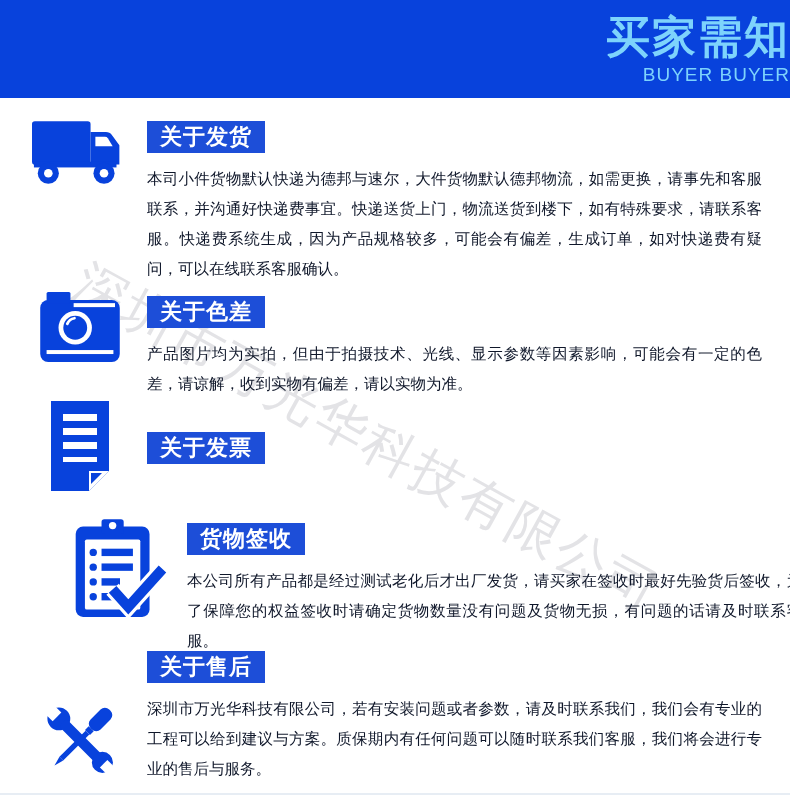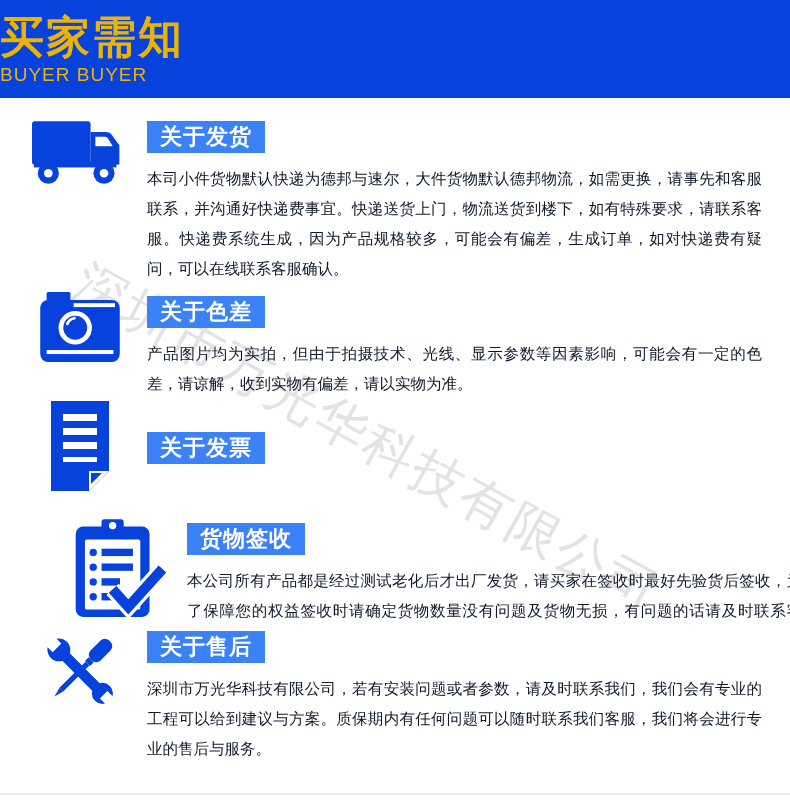--- a/index.html
+++ b/index.html
@@ -15,38 +15,38 @@
   .watermark {
     position:absolute; left:95px; top:248px; z-index:0;
     font-size:52px; letter-spacing:3px; white-space:nowrap;
     color:#e3e3e6; transform:rotate(29deg); transform-origin:left top;
     pointer-events:none; user-select:none;
   }
 
   
   .header {
     position:absolute; left:0; top:0; width:790px; height:98px;
-    background:#0842dc; color:#eab308; text-align:left; z-index:2;
+    background:#0842dc; color:#7dd3fc; text-align:right; z-index:2;
   }
   .header .title {
     padding-top:12px; font-size:44px; font-weight:900; letter-spacing:2px; line-height:50px;
   }
   .header .subtitle {
     font-size:19px; font-weight:400; letter-spacing:1px; margin-top:2px;
   }
 
   
   .section { position:absolute; left:0; display:flex; align-items:flex-start; z-index:1; }
-  .s1 { top:117px; } .s2 { top:292px; } .s3 { top:401px;align-items:center; } .s4 { top:519px;padding-left:40px; } .s5 { top:627px; }
+  .s1 { top:117px; } .s2 { top:292px; } .s3 { top:401px;align-items:center; } .s4 { top:519px;padding-left:40px; } .s5 { top:647px;align-items:flex-end; }
   .icon-box {
     width:100px; margin-left:30px; display:flex; justify-content:center; flex:0 0 auto;
   }
   .content { margin-left:17px; width:615px; }
   .badge {
-    display:inline-block; background:#3b82f6; color:#ffffff;
+    display:inline-block; background:#1d4ed8; color:#ffffff;
     font-size:22px; font-weight:700; line-height:24px;
     padding:4px 13px; margin-top:4px; letter-spacing:1px;
   }
   .body-text {
     margin-top:11px; font-size:15.5px; line-height:30px; color:#0f172a;
     text-align:justify;
   }
 
   .bottom-line {
     position:absolute; left:0; top:793px; width:790px; height:2px;

